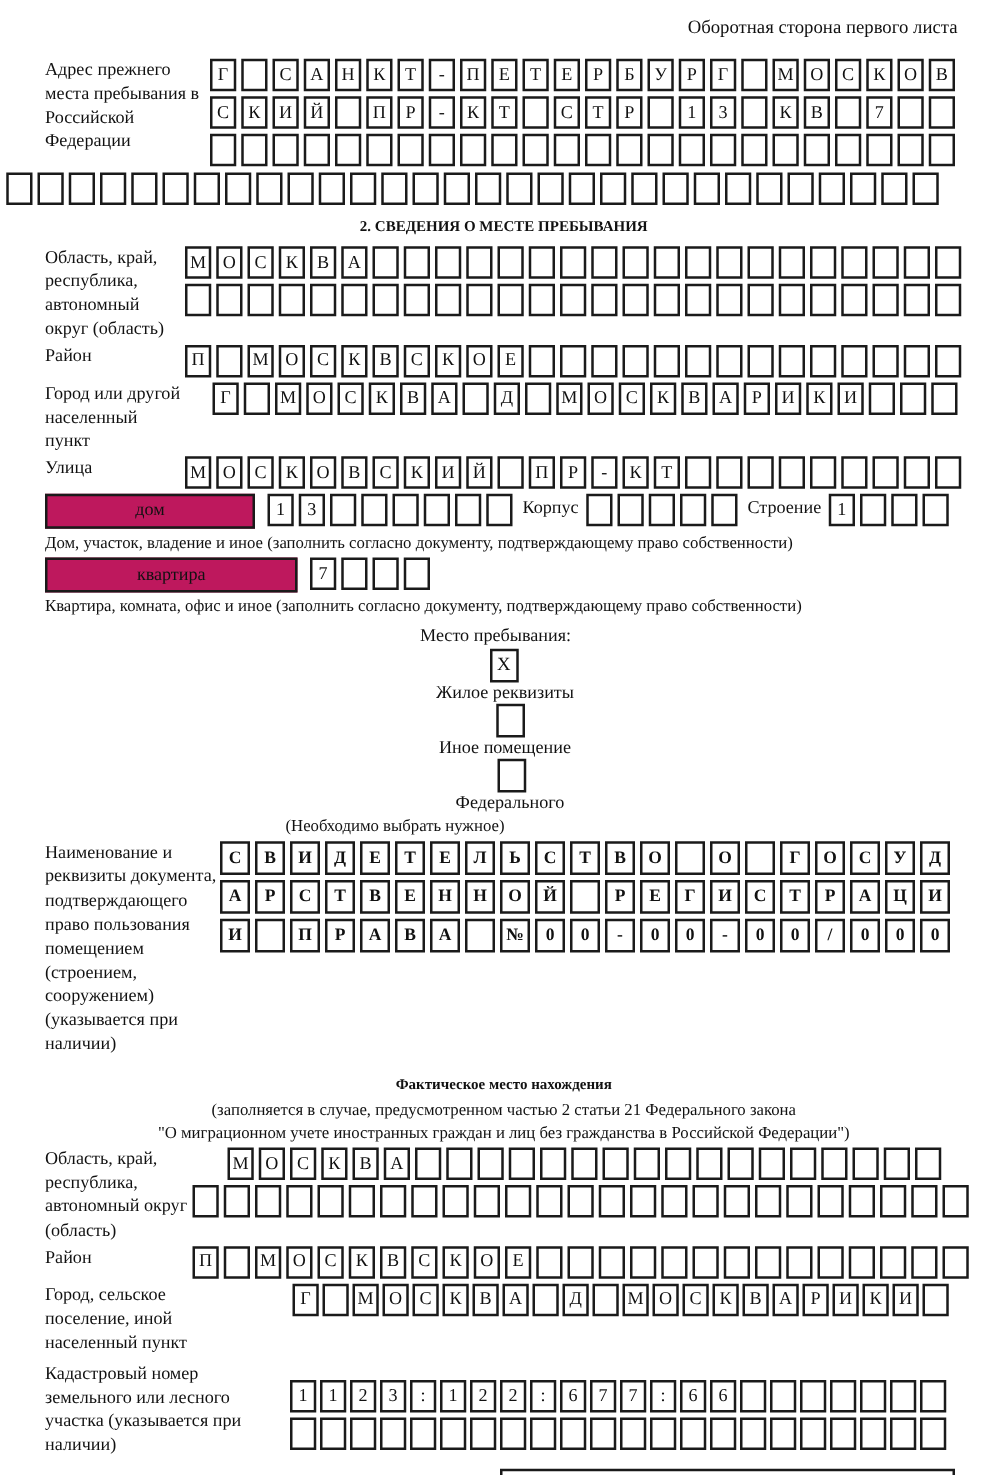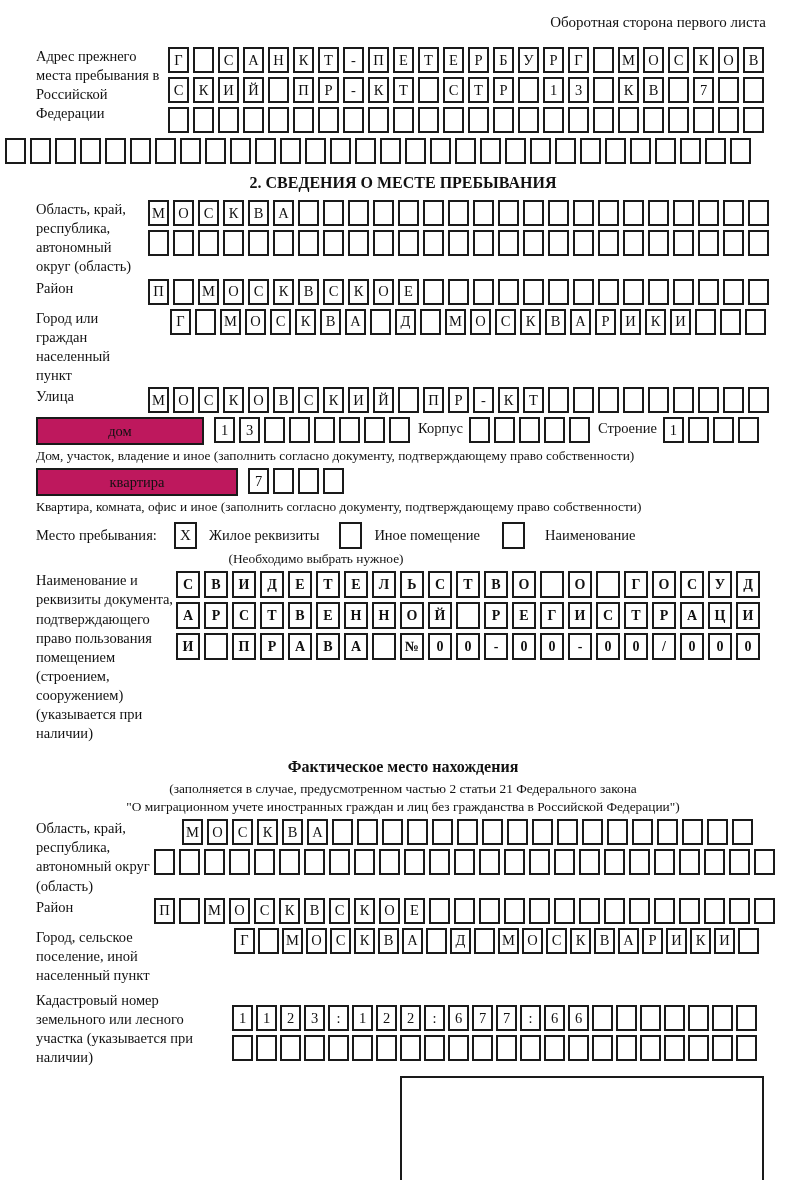--- a/index.html
+++ b/index.html
@@ -15,21 +15,21 @@
   .cells .cell{width:21px;height:26px;box-sizing:border-box;border:2px solid #1a1a1a;
         display:flex;align-items:center;justify-content:center;
         font-size:14.5px;line-height:1;background:#fff;}
   .cells.kad{gap:3px;}
   .cellcol .cells{margin-bottom:4px;}
   .doc-cells .cell{width:24px;height:27px;border-width:2.5px;font-weight:bold;font-size:14px;}
   .doc-cells{margin-bottom:5px;}
 
   .note{font-size:13.4px;line-height:1.3;}
   .note.center{text-align:center;}
-  .sec-header{font-weight:bold;font-size:16px;text-align:center;margin:10px 0 8px 0;}
+  .sec-header{font-weight:bold;font-size:12px;text-align:center;margin:10px 0 8px 0;}
 
   .wbox{box-sizing:border-box;border:2px solid #1a1a1a;height:28px;display:flex;
         align-items:center;justify-content:center;font-size:14.5px;background:#be185d;}
   .inline-lbl{font-size:14.5px;padding:3px 6px 0 8px;white-space:nowrap;}
   .cbox{width:23px;height:27px;box-sizing:border-box;border:2px solid #1a1a1a;
         display:flex;align-items:center;justify-content:center;font-size:15px;margin:0 4px;}
 
   .mt2{margin-top:2px;} .mt4{margin-top:4px;} .mt6{margin-top:6px;}
 
   .stamp-wrap{margin-left:364px;width:364px;margin-top:8px;}
@@ -245,21 +245,21 @@
         <span class="cell"></span>
         <span class="cell"></span>
         <span class="cell"></span>
         <span class="cell"></span>
         <span class="cell"></span>
         <span class="cell"></span>
       </div>
   </div>
 
   <div class="row mt4">
-    <div class="lbl" style="width:112px;">Город или граждан населенный пункт</div>
+    <div class="lbl" style="width:112px;">Город или другой населенный пункт</div>
     <div class="cells" style="margin-left:22px;">
         <span class="cell">Г</span>
         <span class="cell"></span>
         <span class="cell">М</span>
         <span class="cell">О</span>
         <span class="cell">С</span>
         <span class="cell">К</span>
         <span class="cell">В</span>
         <span class="cell">А</span>
         <span class="cell"></span>
@@ -346,28 +346,28 @@
     <div class="wbox" style="width:202px;">квартира</div>
     <div class="cells" style="margin-left:10px;">
         <span class="cell">7</span>
         <span class="cell"></span>
         <span class="cell"></span>
         <span class="cell"></span>
       </div>
   </div>
   <div class="note mt2">Квартира, комната, офис и иное (заполнить согласно документу, подтверждающему право собственности)</div>
 
-  <div class="row mt6" style="align-items:center;">
+  <div class="row mt6" style="align-items:center;flex-direction:column;">
     <div class="lbl" style="width:134px;">Место пребывания:</div>
     <div class="cbox">X</div>
     <div class="inline-lbl" style="padding-top:0;">Жилое реквизиты</div>
     <div class="cbox" style="margin-left:14px;"></div>
     <div class="inline-lbl" style="padding-top:0;">Иное помещение</div>
     <div class="cbox" style="margin-left:16px;"></div>
-    <div class="inline-lbl" style="padding-top:0;padding-left:16px;">Наименование</div>
+    <div class="inline-lbl" style="padding-top:0;padding-left:16px;">Федерального</div>
   </div>
   <div class="note" style="width:560px;text-align:center;margin-top:1px;">(Необходимо выбрать нужное)</div>
 
   <div class="row mt4">
     <div class="lbl" style="width:138px;padding-right:2px;">Наименование и реквизиты документа, подтверждающего право пользования помещением (строением, сооружением) (указывается при наличии)</div>
     <div class="cellcol">
       <div class="cells doc-cells">
           <span class="cell">С</span>
           <span class="cell">В</span>
           <span class="cell">И</span>

